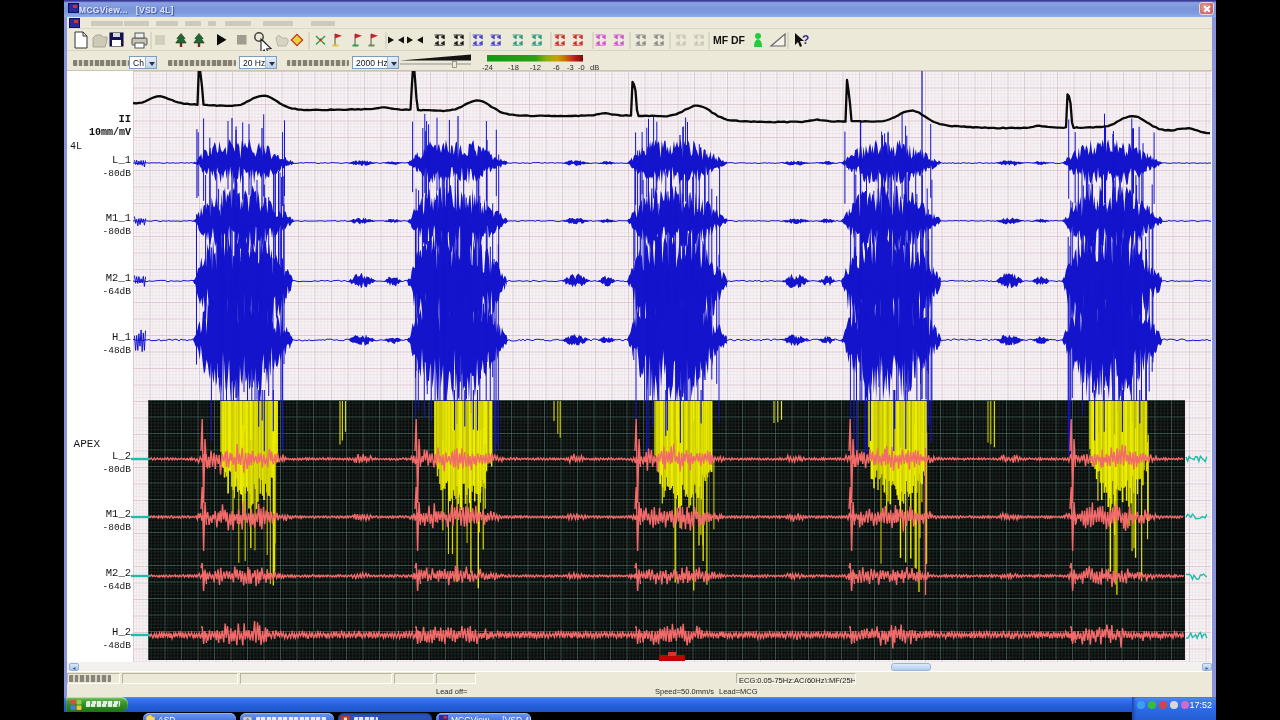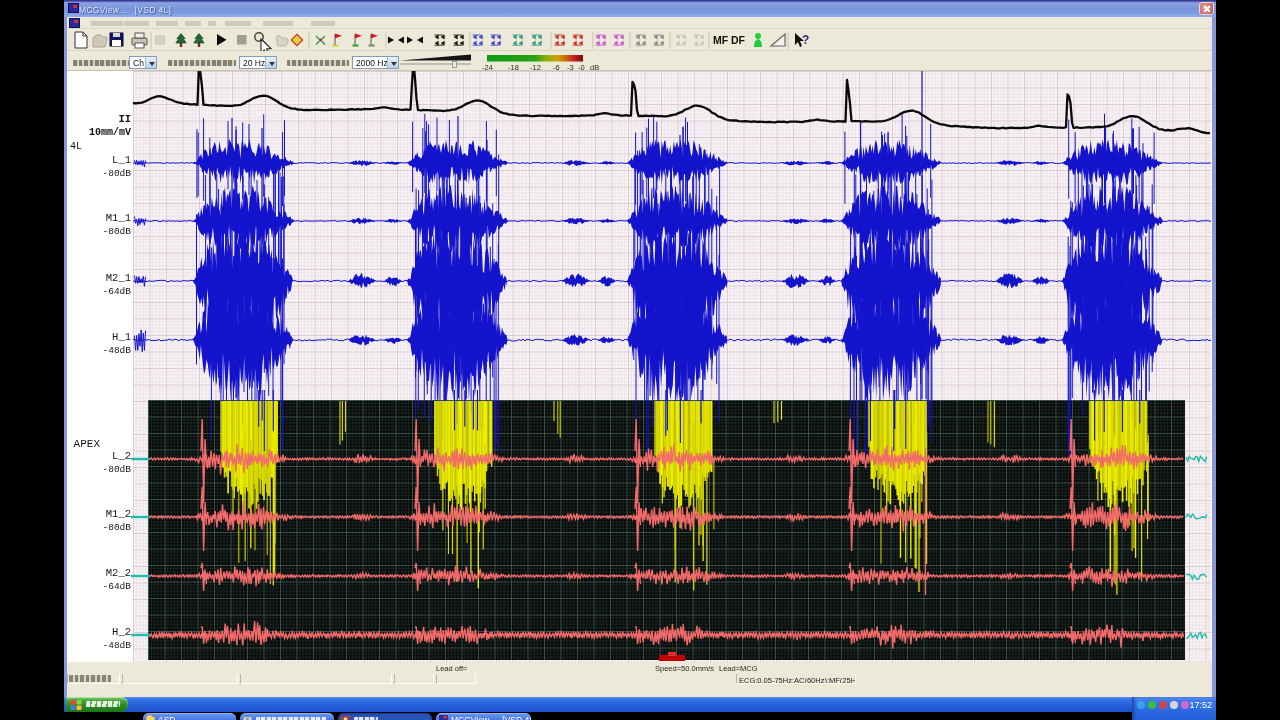--- a/index.html
+++ b/index.html
@@ -1,19 +1,19 @@
 <!DOCTYPE html>
 <html><head><meta charset="utf-8"><style>html,body{margin:0;padding:0;width:1280px;height:720px;background:#000;overflow:hidden;
 font-family:"Liberation Sans",sans-serif;}
 *{box-sizing:border-box}
 #win{position:absolute;left:64px;top:0;width:1152px;height:697px;background:#ece9d8;
 border-left:3px solid #8a94d8;border-right:4px solid #8a94d8;}
 #title{position:absolute;left:-3px;top:0;width:1152px;height:17px;
 background:linear-gradient(#3a3a96 0%,#3a3a96 5%,#8ba3e2 16%,#7a95da 50%,#7e9cdf 78%,#90aee6 100%);}
-#title .txt{position:absolute;left:15px;top:4.5px;color:#dde5f8;font-size:8.5px;font-weight:normal;
+#title .txt{position:absolute;left:15px;top:4.5px;color:#dde5f8;font-size:8.5px;font-weight:bold;
 text-shadow:1px 1px 1px #3a4a9a;letter-spacing:.3px}
 #close{position:absolute;left:1135px;top:2px;width:15px;height:13px;border-radius:3px;
 background:radial-gradient(circle at 40% 40%,#e8a89a,#c1656a 75%);border:1px solid #f0d8d0;}
 #close:before,#close:after{content:"";position:absolute;left:2.5px;top:5.2px;width:8px;height:1.8px;background:#fff;}
 #close:before{transform:rotate(45deg)}#close:after{transform:rotate(-45deg)}
 #menubar{position:absolute;left:0;top:17px;width:1145px;height:12px;background:#ece9d8;border-bottom:1px solid #dcd8c8}
 .mi{position:absolute;top:4px;height:4.5px;background:#cecab9;border-radius:1px}
 .icon16{position:absolute;width:11px;height:10px;background:#2a2a9a;border:1px solid #101060}
 .icon16 i{position:absolute;right:1px;top:1px;width:4px;height:3px;background:#cc3333}
 #tb1{position:absolute;left:0;top:29px;width:1145px;height:22px;background:#ece9d8;border-bottom:1px solid #d8d4c2}
@@ -21,21 +21,21 @@
 .jt{position:absolute;height:6px;border-radius:1px;background:repeating-linear-gradient(90deg,rgba(86,82,72,.7) 0 3.5px,rgba(86,82,72,.15) 3.5px 5.5px)}
 .combo{position:absolute;top:56px;height:13px;background:#fff;border:1px solid #7f9db9;font-size:8.5px;color:#111;
 padding:1px 0 0 3px}
 .combo .btn{position:absolute;right:0;top:0;bottom:0;width:11px;background:linear-gradient(#e6eefb,#bcd2ee);
 border-left:1px solid #9ebadd}
 .combo .btn:before{content:"";position:absolute;left:2.5px;top:5px;border:3px solid transparent;border-top:4px solid #333}
 #scroll{position:absolute;left:0;top:662px;width:1145px;height:9px;background:#f2f1ec;}
 .sbtn{position:absolute;top:663px;width:10px;height:8px;background:linear-gradient(#dce9fa,#aac6ec);border:1px solid #96b2d8;border-radius:2px;font-size:5px;color:#44609a;text-align:center;line-height:8px}
 #thumb{position:absolute;left:824px;top:663px;width:40px;height:8px;background:linear-gradient(#dfeafb,#b0ccf2);border:1px solid #98b4da;border-radius:3px}
 #status1{position:absolute;left:0;top:671px;width:1145px;height:14px;background:#ece9d8;border-top:1px solid #fff}
-#status2{position:absolute;left:0;top:662px;width:1145px;height:12px;background:#ece9d8;font-size:7.5px;color:#2a2a2a}
+#status2{position:absolute;left:0;top:685px;width:1145px;height:12px;background:#ece9d8;font-size:7.5px;color:#2a2a2a}
 .pan{position:absolute;top:1px;height:11px;border:1px solid #b8b4a4;border-right-color:#fff;border-bottom-color:#fff;font-size:7.5px;color:#222;padding:1.5px 2px;white-space:nowrap;overflow:hidden}
 #taskbar{position:absolute;left:64px;top:697px;width:1152px;height:15px;
 background:linear-gradient(#5e94f6 0%,#3a75ea 12%,#2663dd 50%,#1e51c9 100%)}
 #startbtn{position:absolute;left:2px;top:0;width:62px;height:15px;border-radius:0 7px 7px 0;
 background:linear-gradient(#7ec66c 0%,#3f9e34 30%,#2c8a24 60%,#1e7317 100%);
 box-shadow:inset 0 1px 1px #b8e8a8}
 .tbt{position:absolute;top:16px;height:24px;border-radius:6px;background:linear-gradient(#6b97f2,#3a6cdf 40%,#2e5ed2);
 box-shadow:inset 0 1px 0 #8fb2f8;color:#fff;font-size:8.5px;padding:1.5px 2px 0 15px;white-space:nowrap;overflow:hidden}
 .tbt .ti{position:absolute;left:3px;top:2px;width:9px;height:8px}
 .wjt{position:absolute;height:6px;top:3.5px;background:repeating-linear-gradient(90deg,rgba(255,255,255,.85) 0 4px,rgba(255,255,255,.22) 4px 5.5px);border-radius:1px}

